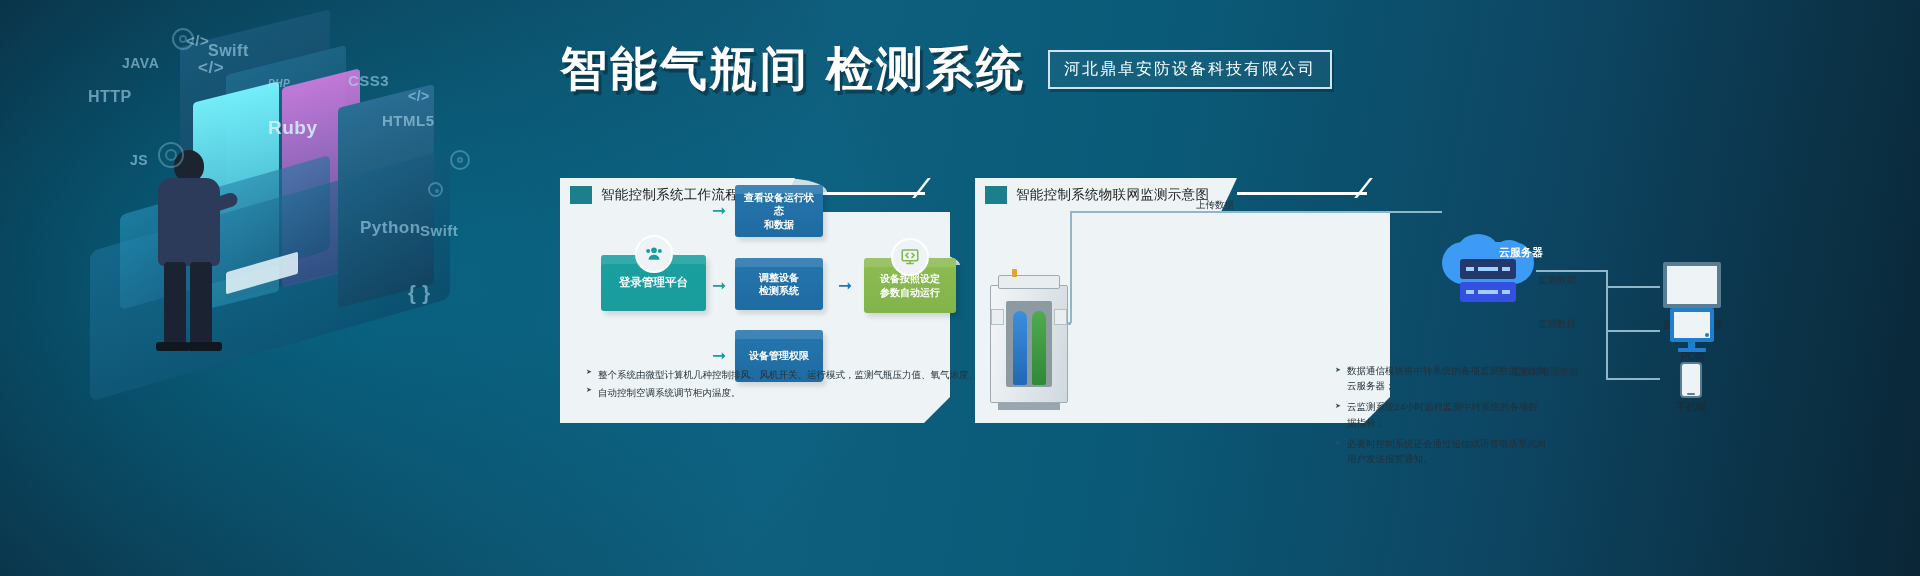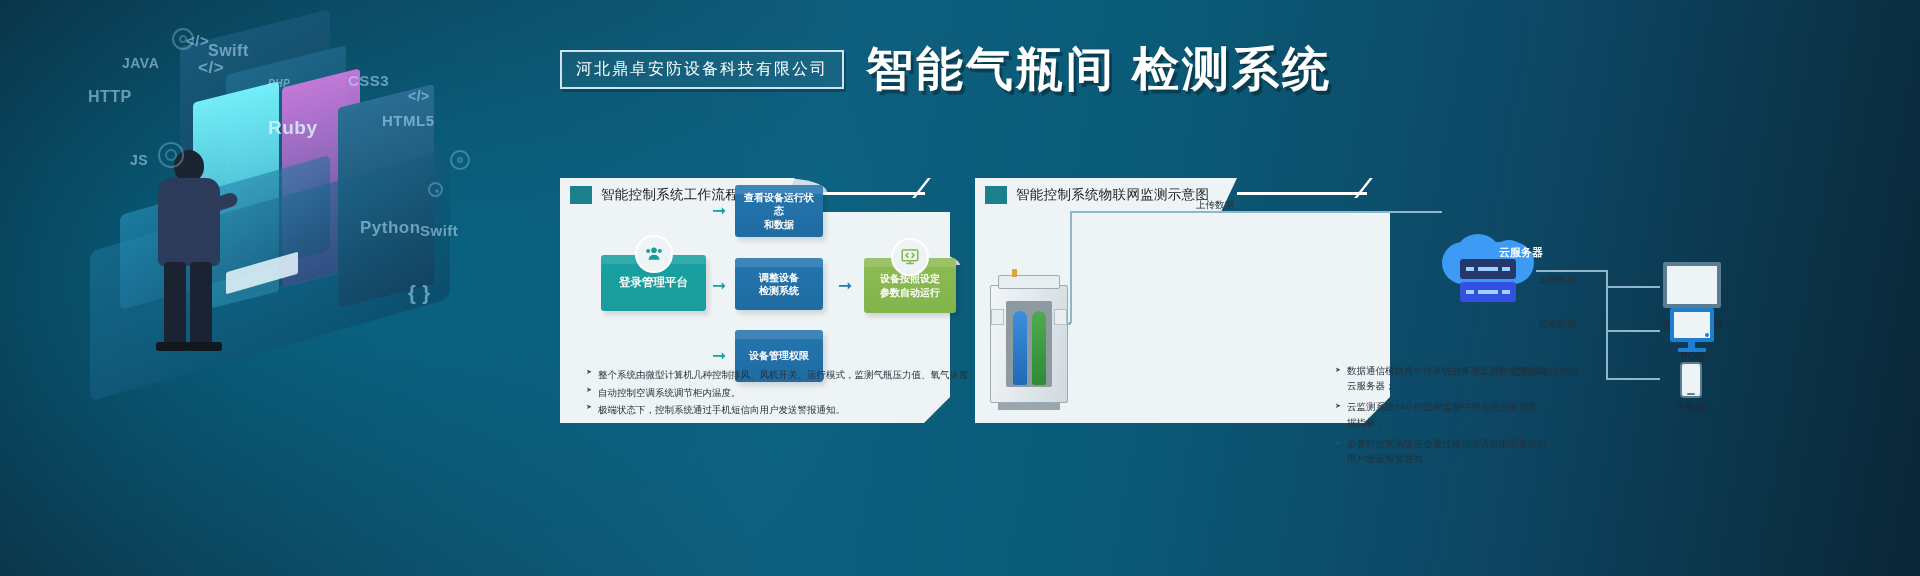--- a/index.html
+++ b/index.html
@@ -129,22 +129,22 @@
   <span class="kw" style="left:168px;top:58px;font-size:17px;">&lt;/&gt;</span>
   <span class="kw" style="left:378px;top:88px;font-size:14px;">&lt;/&gt;</span>
 
   <div class="gear" style="left:142px;top:28px;width:22px;height:22px;"></div>
   <div class="gear" style="left:128px;top:142px;width:26px;height:26px;"></div>
   <div class="gear" style="left:420px;top:150px;width:20px;height:20px;"></div>
   <div class="gear" style="left:398px;top:182px;width:15px;height:15px;"></div>
 </div>
 
 <div id="header">
+  <div id="title">智能气瓶间  检测系统</div>
   <div id="company">河北鼎卓安防设备科技有限公司</div>
-  <div id="title">智能气瓶间  检测系统</div>
 </div>
 
 <div class="panel panel-clip" id="bodyL"></div>
 <div class="panel-head" style="left:560px;top:178px;width:235px;">
   <div class="head-sq"></div>
   <div class="head-txt">智能控制系统工作流程</div>
 </div>
 <div class="panel-rule" style="left:795px;top:192px;width:130px;height:3px;"></div>
 <div class="panel-rule" style="left:920px;top:178px;width:3px;height:20px;transform:skewX(-38deg);"></div>
 
@@ -200,21 +200,20 @@
     <span class="lbl">
       <span>设备按照设定</span><br>
       <span>参数自动运行</span>
     </span>
   </div>
 </div>
 
 <ul class="bullets" style="left:586px;top:366px;width:356px;">
   <li>整个系统由微型计算机几种控制排风、风机开关、运行模式，监测气瓶压力值、氧气浓度、烟雾状态等信息；</li>
   <li>自动控制空调系统调节柜内温度。</li>
-  <li>极端状态下，控制系统通过手机短信向用户发送警报通知。</li>
 </ul>
 
 <div class="panel panel-clip" id="bodyR"></div>
 <div class="panel-head" style="left:975px;top:178px;width:262px;">
   <div class="head-sq"></div>
   <div class="head-txt">智能控制系统物联网监测示意图</div>
 </div>
 <div class="panel-rule" style="left:1237px;top:192px;width:130px;height:3px;"></div>
 <div class="panel-rule" style="left:1362px;top:178px;width:3px;height:20px;transform:skewX(-38deg);"></div>
 

